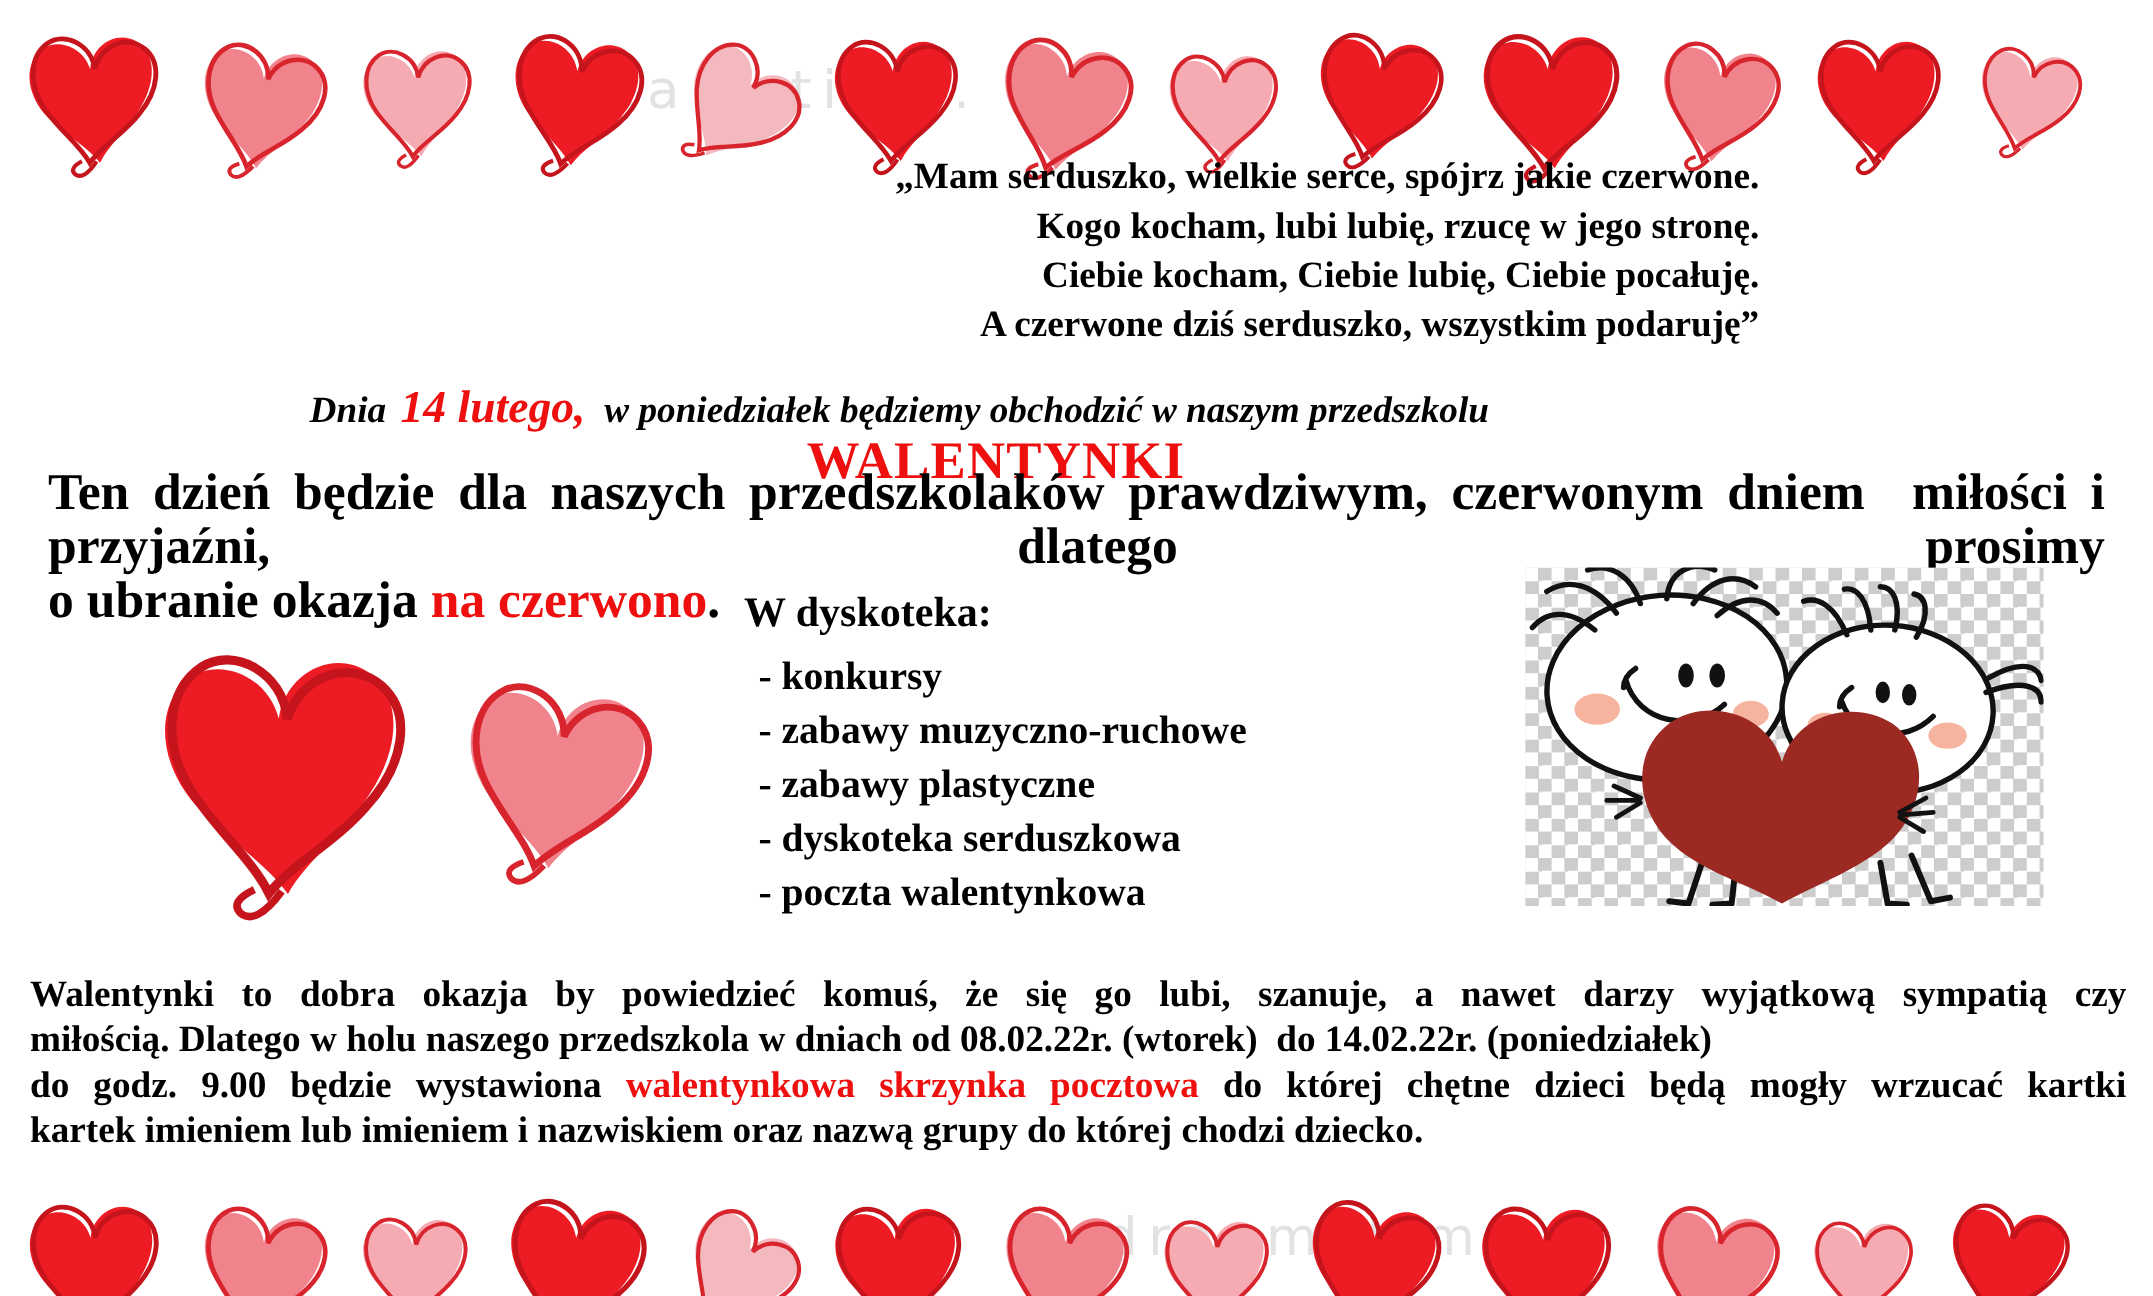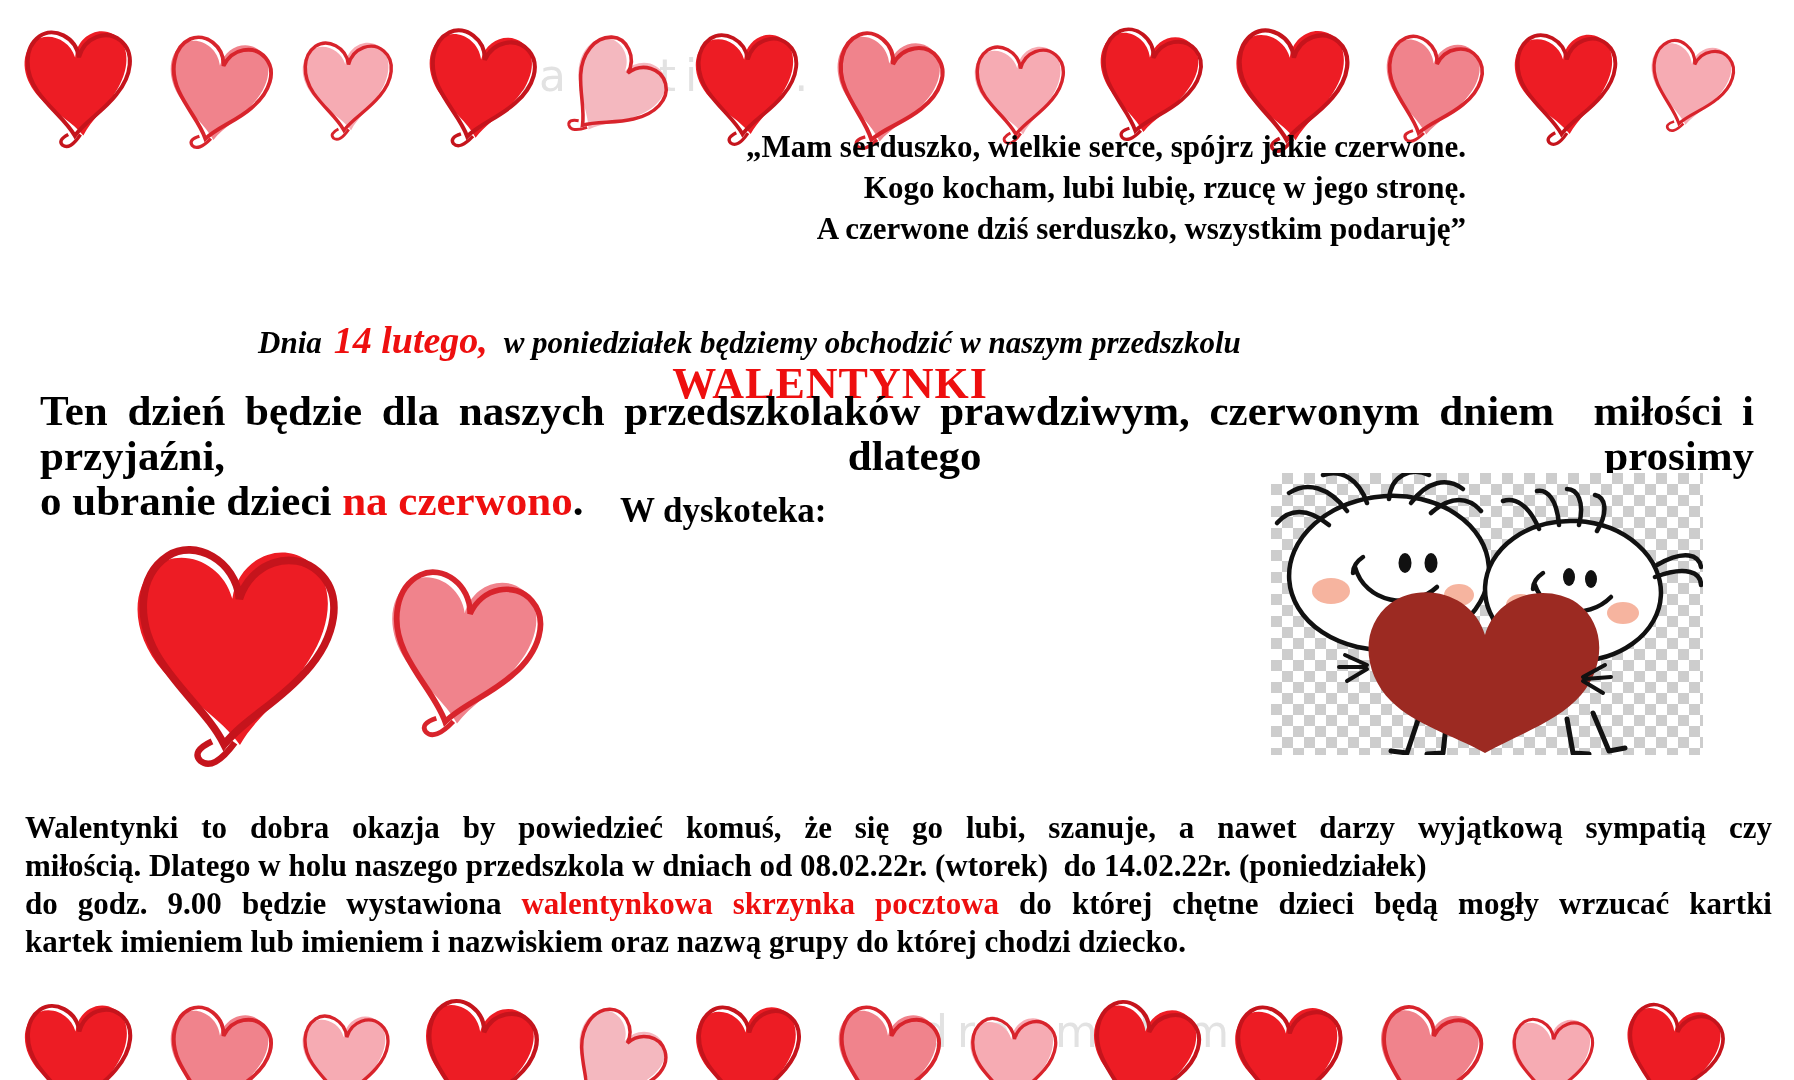--- a/index.html
+++ b/index.html
@@ -103,47 +103,55 @@
       <svg width="108" height="103" viewBox="0 0 200 195" style="transform:rotate(6deg);margin-top:20px;overflow:visible">
     <path d="M100 64 C94 34 60 20 40 36 C18 54 20 90 42 118 C62 143 86 158 100 180 C114 158 140 142 158 116 C180 86 182 52 160 36 C138 20 106 34 100 64 Z" fill="#f6abb3"></path>
     <path d="M100 64 C94 34 60 20 40 36 C18 54 20 90 42 118 C62 143 86 158 100 180 C114 158 140 142 158 116 C180 86 182 52 160 36 C138 20 106 34 100 64 Z" fill="none" stroke="#d8242c" stroke-width="6" transform="rotate(9 100 100)"></path>
     <path d="M96 178 q-18 22 -28 13 q-7 -8 10 -15" fill="none" stroke="#d8242c" stroke-width="5"></path>
   </svg>
     </div>
 
   <div class="poem" id="poem">
       <div>„Mam serduszko, wielkie serce, spójrz jakie czerwone.</div>
       <div>Kogo kocham, lubi lubię, rzucę w jego stronę.</div>
+      <div>Ciebie kocham, Ciebie lubię, Ciebie pocałuję.</div>
       <div>A czerwone dziś serduszko, wszystkim podaruję”</div>
     </div>
 
   <div class="date-line"><span>Dnia</span><span class="date-red">14 lutego,</span><span> w poniedziałek będziemy obchodzić w naszym przedszkolu</span></div>
 
   <div class="title">WALENTYNKI</div>
 
   <div class="intro" id="intro">
       <div class="jline"><span>Ten dzień będzie dla naszych przedszkolaków prawdziwym, czerwonym dniem &nbsp;miłości i przyjaźni, dlatego prosimy</span></div>
-      <div class=""><span>o ubranie dzieci </span><span class="red">na czerwono</span><span>.</span></div>
+      <div class=""><span>o ubranie okazja </span><span class="red">na czerwono</span><span>.</span></div>
     </div>
 
   <div class="left-hearts" id="left-hearts">
       <svg width="257" height="246" viewBox="0 0 200 195" style="transform:rotate(-3deg);margin-top:0px;overflow:visible">
     <path d="M100 64 C94 34 60 20 40 36 C18 54 20 90 42 118 C62 143 86 158 100 180 C114 158 140 142 158 116 C180 86 182 52 160 36 C138 20 106 34 100 64 Z" fill="#ed1c24"></path>
     <path d="M100 64 C94 34 60 20 40 36 C18 54 20 90 42 118 C62 143 86 158 100 180 C114 158 140 142 158 116 C180 86 182 52 160 36 C138 20 106 34 100 64 Z" fill="none" stroke="#c5141c" stroke-width="6" transform="rotate(9 100 100)"></path>
     <path d="M96 178 q-18 22 -28 13 q-7 -8 10 -15" fill="none" stroke="#c5141c" stroke-width="5"></path>
   </svg>
       <svg width="195" height="186" viewBox="0 0 200 195" style="transform:rotate(4deg);margin-top:34px;overflow:visible">
     <path d="M100 64 C94 34 60 20 40 36 C18 54 20 90 42 118 C62 143 86 158 100 180 C114 158 140 142 158 116 C180 86 182 52 160 36 C138 20 106 34 100 64 Z" fill="#f0838c"></path>
     <path d="M100 64 C94 34 60 20 40 36 C18 54 20 90 42 118 C62 143 86 158 100 180 C114 158 140 142 158 116 C180 86 182 52 160 36 C138 20 106 34 100 64 Z" fill="none" stroke="#d8242c" stroke-width="6" transform="rotate(9 100 100)"></path>
     <path d="M96 178 q-18 22 -28 13 q-7 -8 10 -15" fill="none" stroke="#d8242c" stroke-width="5"></path>
   </svg>
     </div>
 
   <div class="program">
     <div class="program-heading">W dyskoteka:</div>
+    <div class="program-items" id="program-items">
+        <div>- konkursy</div>
+        <div>- zabawy muzyczno-ruchowe</div>
+        <div>- zabawy plastyczne</div>
+        <div>- dyskoteka serduszkowa</div>
+        <div>- poczta walentynkowa</div>
+      </div>
   </div>
 
   <div class="kids">
     <svg viewBox="0 0 432 282">
 
       <g stroke="#111" stroke-width="5" stroke-linecap="round" fill="none">
         <path d="M150 238 L136 280 M136 280 L120 278"></path>
         <path d="M176 244 L172 280 M172 280 L156 281"></path>
         <path d="M296 246 L302 280 M302 280 L318 281"></path>
         <path d="M322 240 L338 278 M338 278 L354 275"></path>

